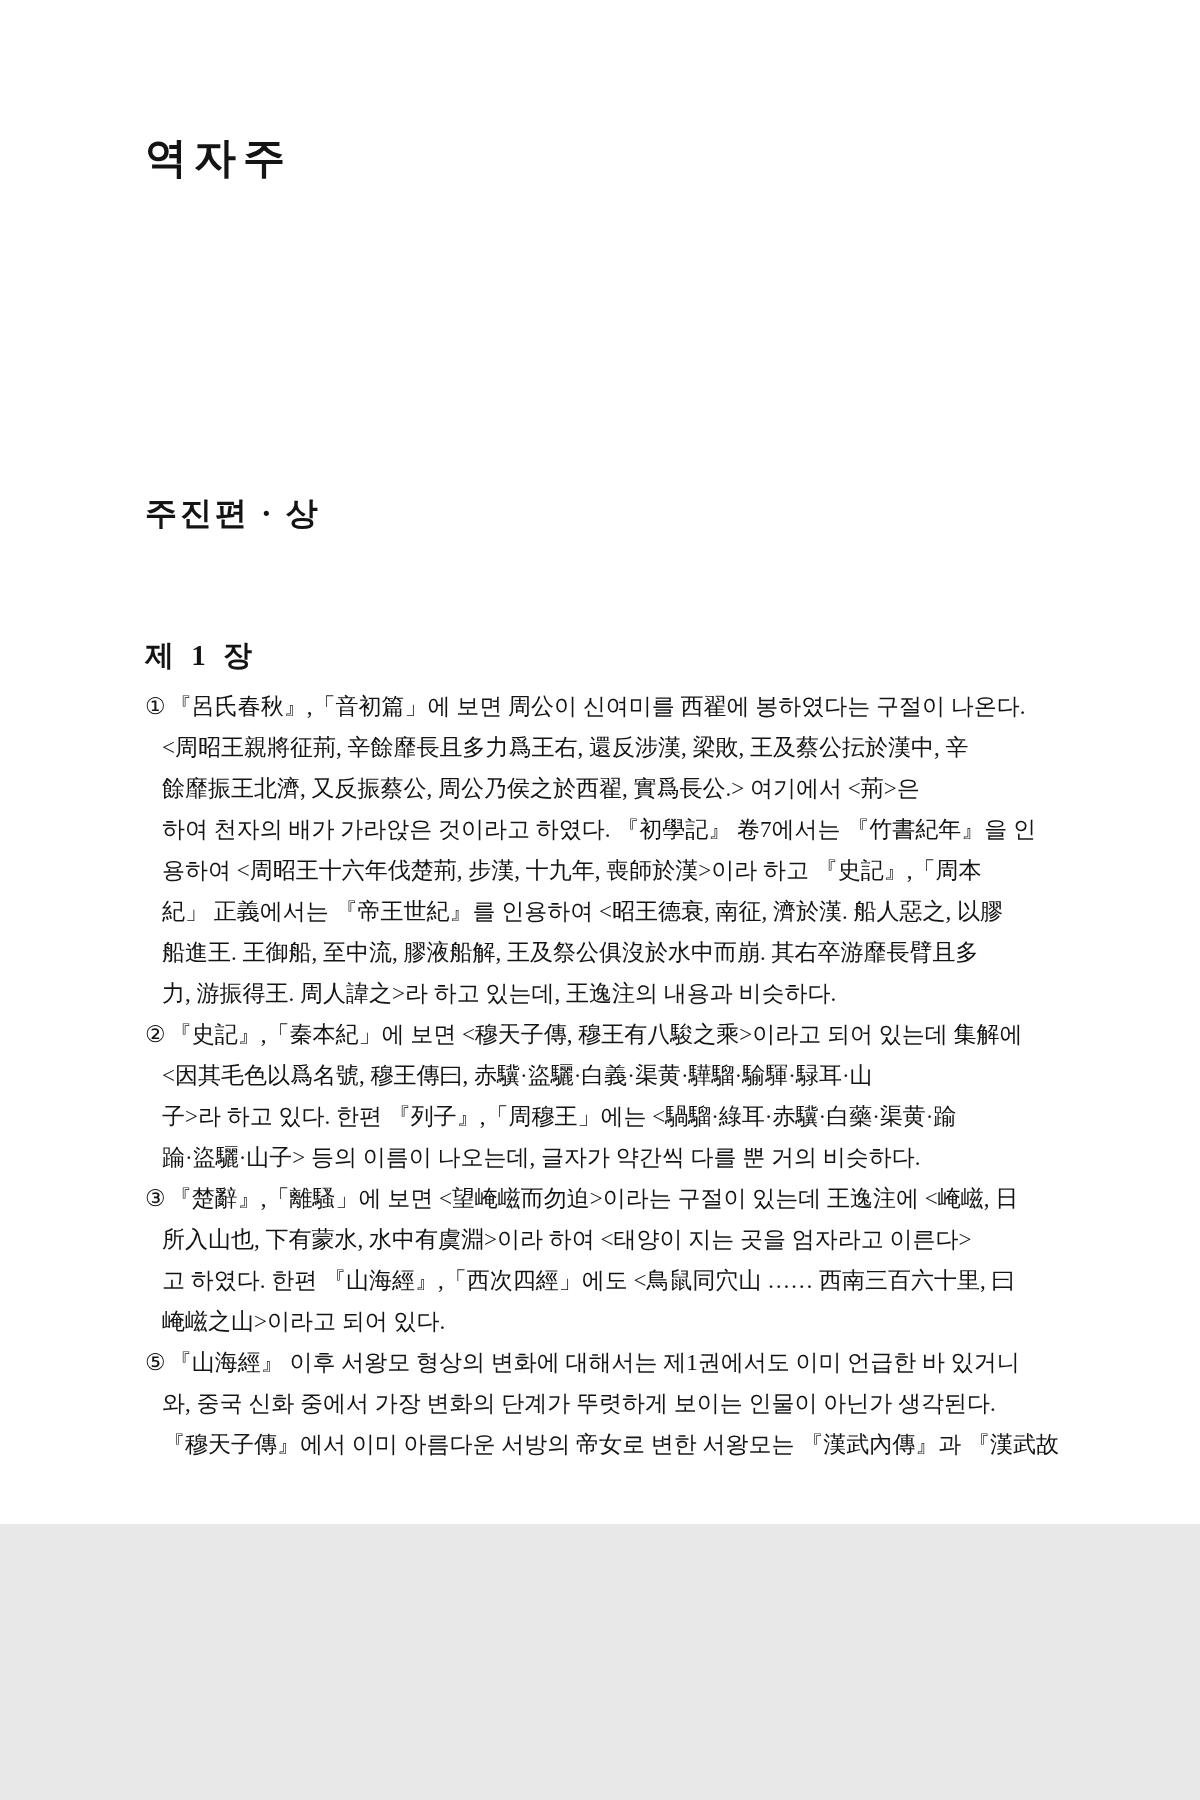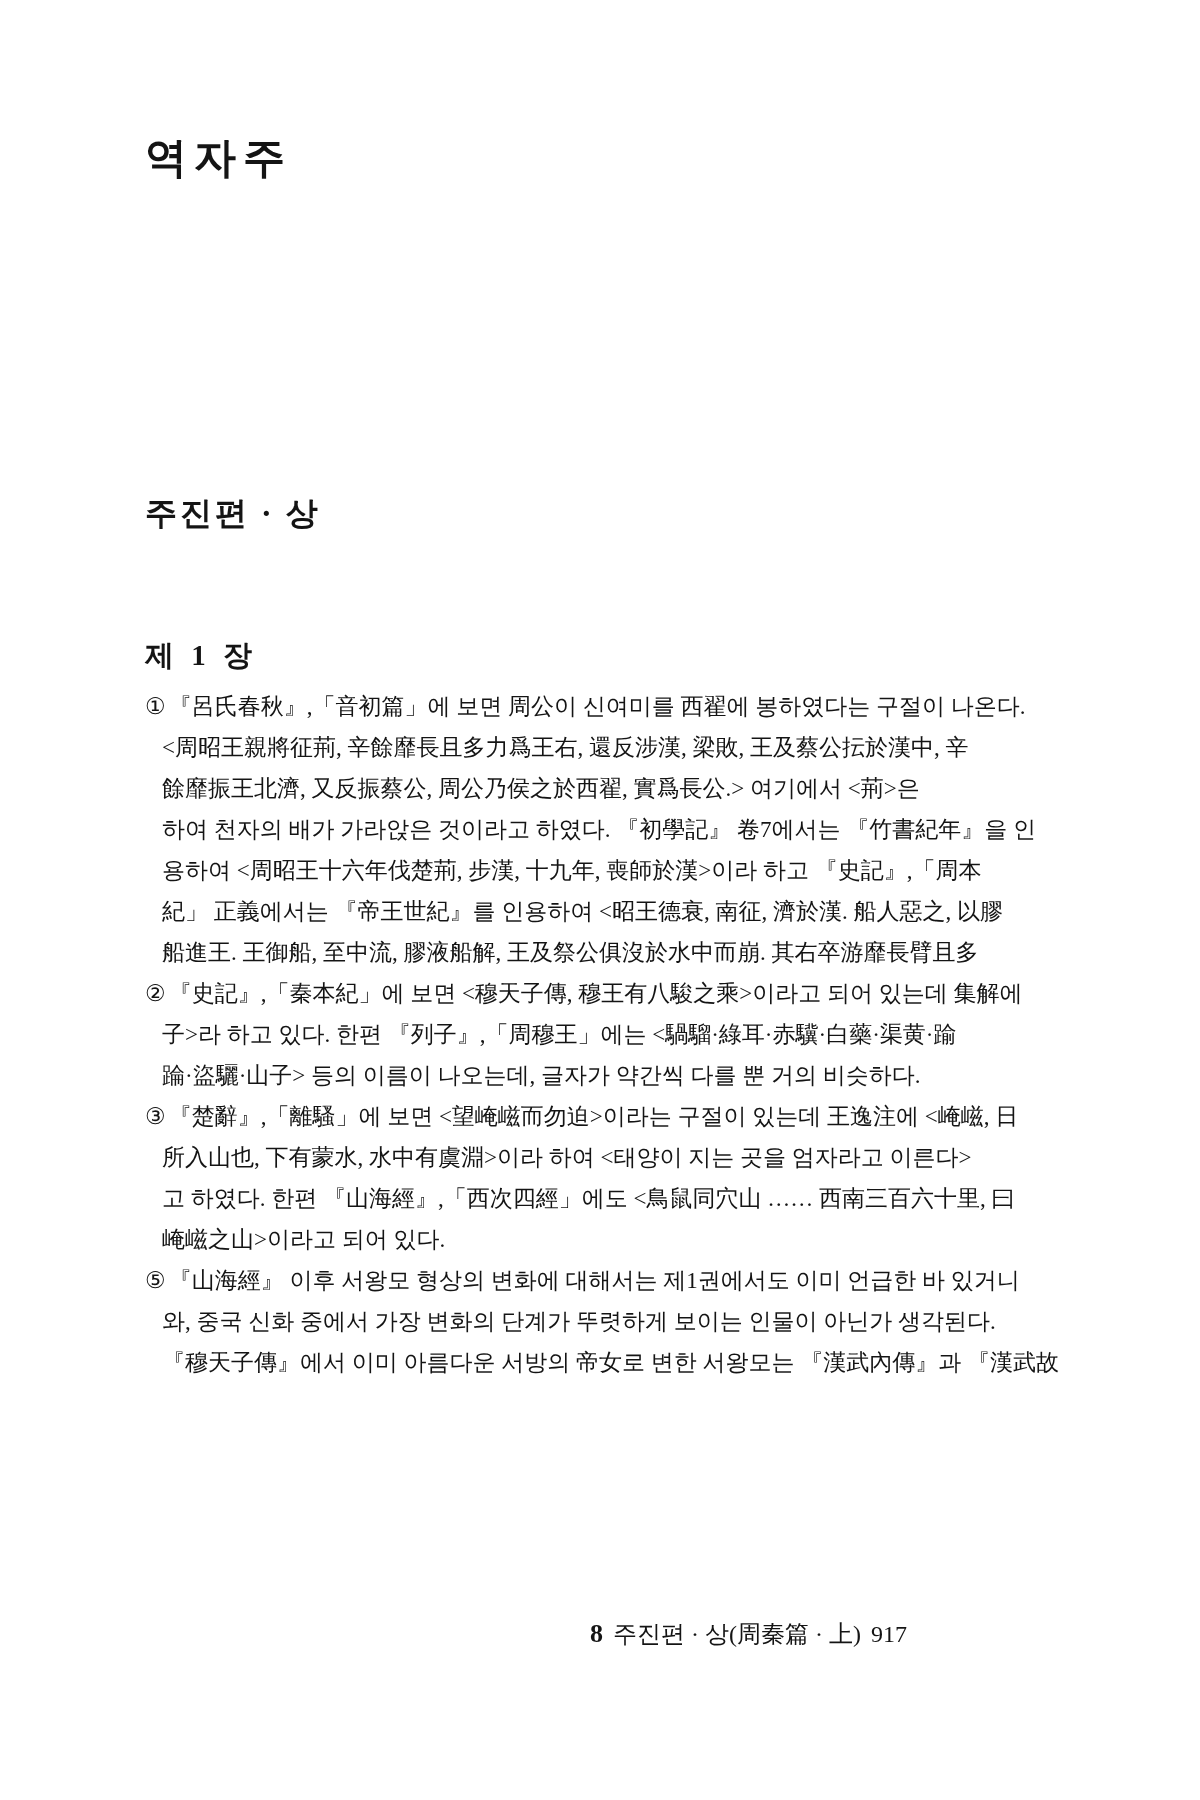--- a/index.html
+++ b/index.html
@@ -1,18 +1,18 @@
 <!DOCTYPE html>
 <html><head>
 <meta charset="utf-8">
 <style>
   html,body{margin:0;padding:0;background:#e8e8e8;}
   .page{
     position:relative;
-    width:1200px;height:1800px;
+    width:1200px;height:1524px;
     margin:0 auto;
     background:#ffffff;
     color:#141414;
     font-family:"Liberation Serif","DejaVu Serif",serif;
     overflow:hidden;
   }
   .doc-title{
     position:absolute;left:145px;top:130px;
     font-size:42px;font-weight:600;letter-spacing:7px;
   }
@@ -52,23 +52,25 @@
 
   <div class="notes">
       <div class="note-item">
         <div class="note-line first"><span class="note-marker">①</span>『呂氏春秋』,「音初篇」에 보면 周公이 신여미를 西翟에 봉하였다는 구절이 나온다.</div>
         <div class="note-line">&lt;周昭王親將征荊, 辛餘靡長且多力爲王右, 還反涉漢, 梁敗, 王及蔡公抎於漢中, 辛</div>
         <div class="note-line">餘靡振王北濟,  又反振蔡公,  周公乃侯之於西翟,  實爲長公.&gt;  여기에서  &lt;荊&gt;은</div>
         <div class="note-line">하여 천자의 배가 가라앉은 것이라고 하였다. 『初學記』 卷7에서는 『竹書紀年』을 인</div>
         <div class="note-line">용하여 &lt;周昭王十六年伐楚荊, 步漢, 十九年, 喪師於漢&gt;이라 하고 『史記』,「周本</div>
         <div class="note-line">紀」 正義에서는 『帝王世紀』를 인용하여 &lt;昭王德衰, 南征, 濟於漢. 船人惡之, 以膠</div>
         <div class="note-line">船進王. 王御船, 至中流, 膠液船解, 王及祭公俱沒於水中而崩. 其右卒游靡長臂且多</div>
+        <div class="note-line">力, 游振得王. 周人諱之&gt;라 하고 있는데, 王逸注의 내용과 비슷하다.</div>
       </div>
       <div class="note-item">
         <div class="note-line first"><span class="note-marker">②</span>『史記』,「秦本紀」에 보면 &lt;穆天子傳, 穆王有八駿之乘&gt;이라고 되어 있는데 集解에</div>
+        <div class="note-line">&lt;因其毛色以爲名號,  穆王傳曰,  赤驥·盜驪·白義·渠黄·驊騮·騟䮝·騄耳·山</div>
         <div class="note-line">子&gt;라 하고 있다. 한편 『列子』,「周穆王」에는 &lt;騧騮·綠耳·赤驥·白藥·渠黄·踰</div>
         <div class="note-line">踚·盜驪·山子&gt; 등의 이름이 나오는데, 글자가 약간씩 다를 뿐 거의 비슷하다.</div>
       </div>
       <div class="note-item">
         <div class="note-line first"><span class="note-marker">③</span>『楚辭』,「離騷」에 보면 &lt;望崦嵫而勿迫&gt;이라는 구절이 있는데 王逸注에 &lt;崦嵫, 日</div>
         <div class="note-line">所入山也, 下有蒙水, 水中有虞淵&gt;이라 하여 &lt;태양이 지는 곳을 엄자라고 이른다&gt;</div>
         <div class="note-line">고 하였다. 한편 『山海經』,「西次四經」에도 &lt;鳥鼠同穴山 …… 西南三百六十里, 曰</div>
         <div class="note-line">崦嵫之山&gt;이라고 되어 있다.</div>
       </div>
       <div class="note-item">

